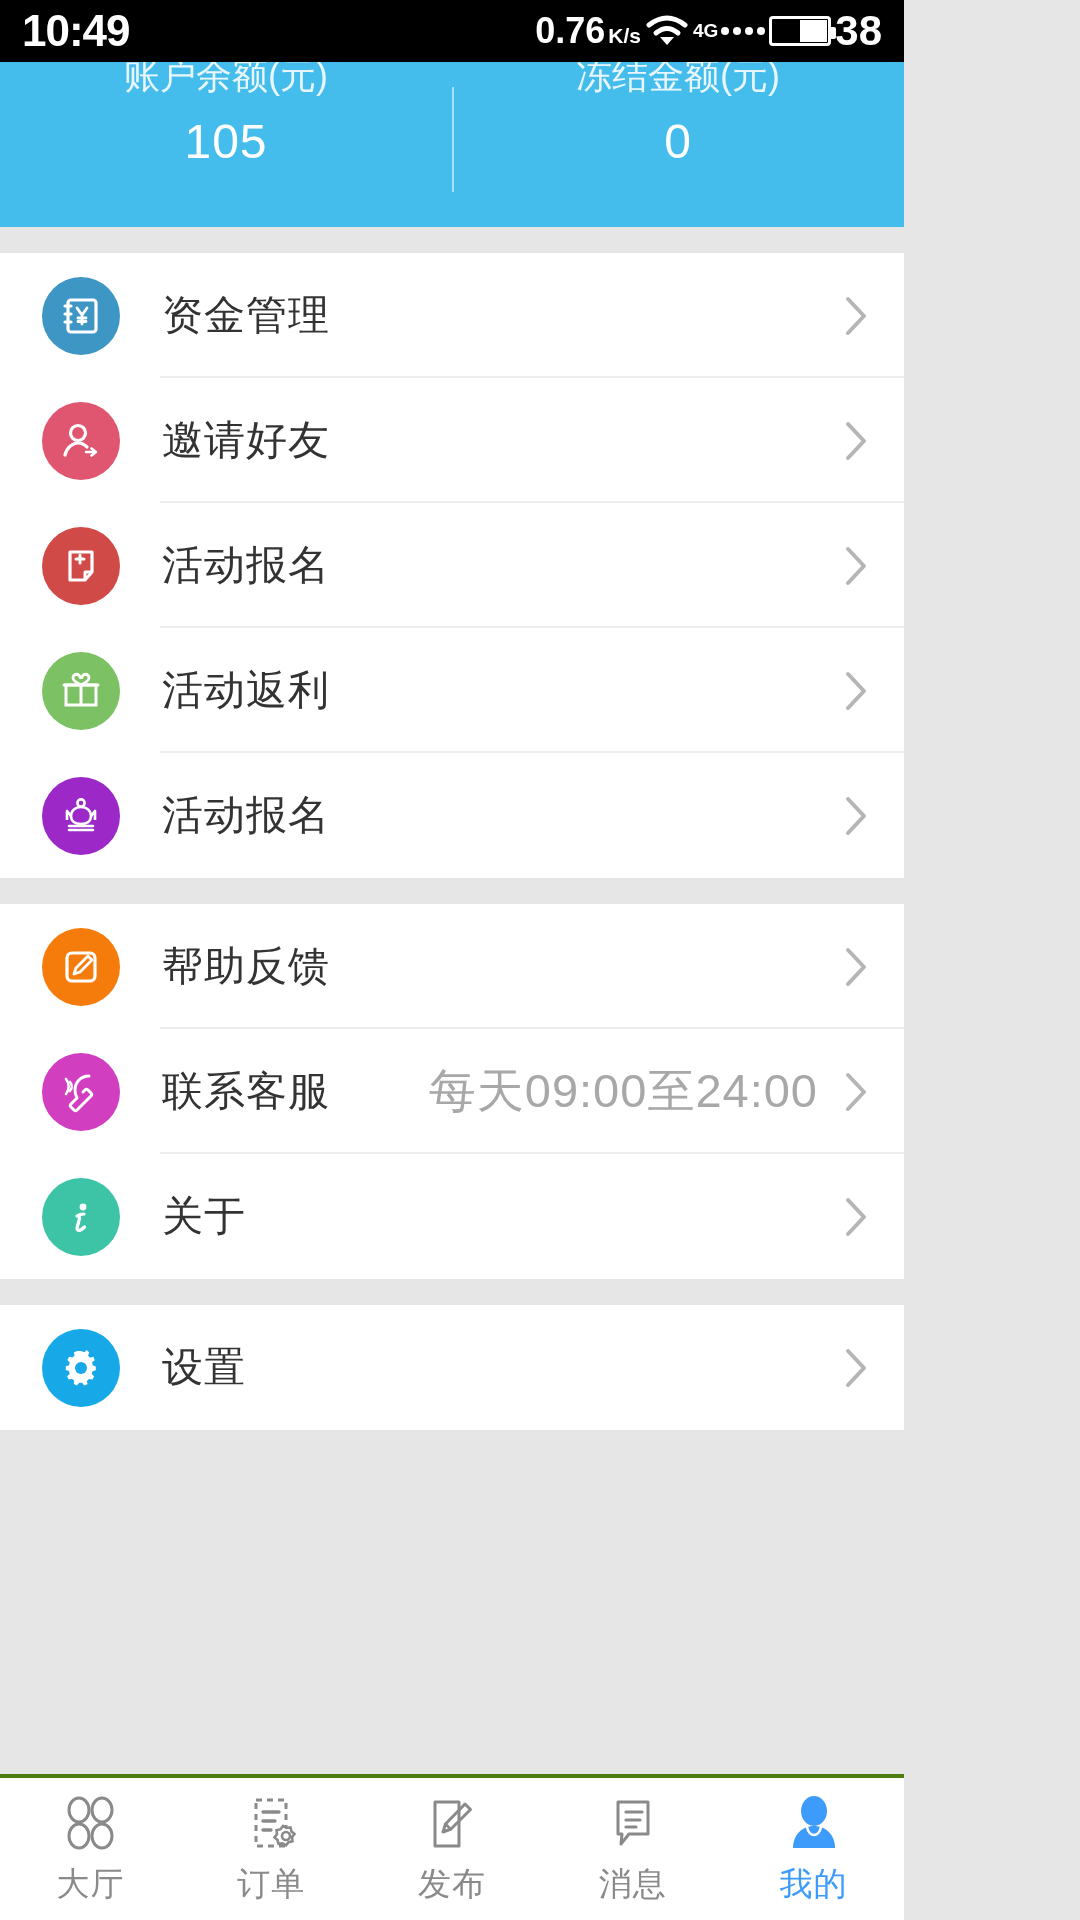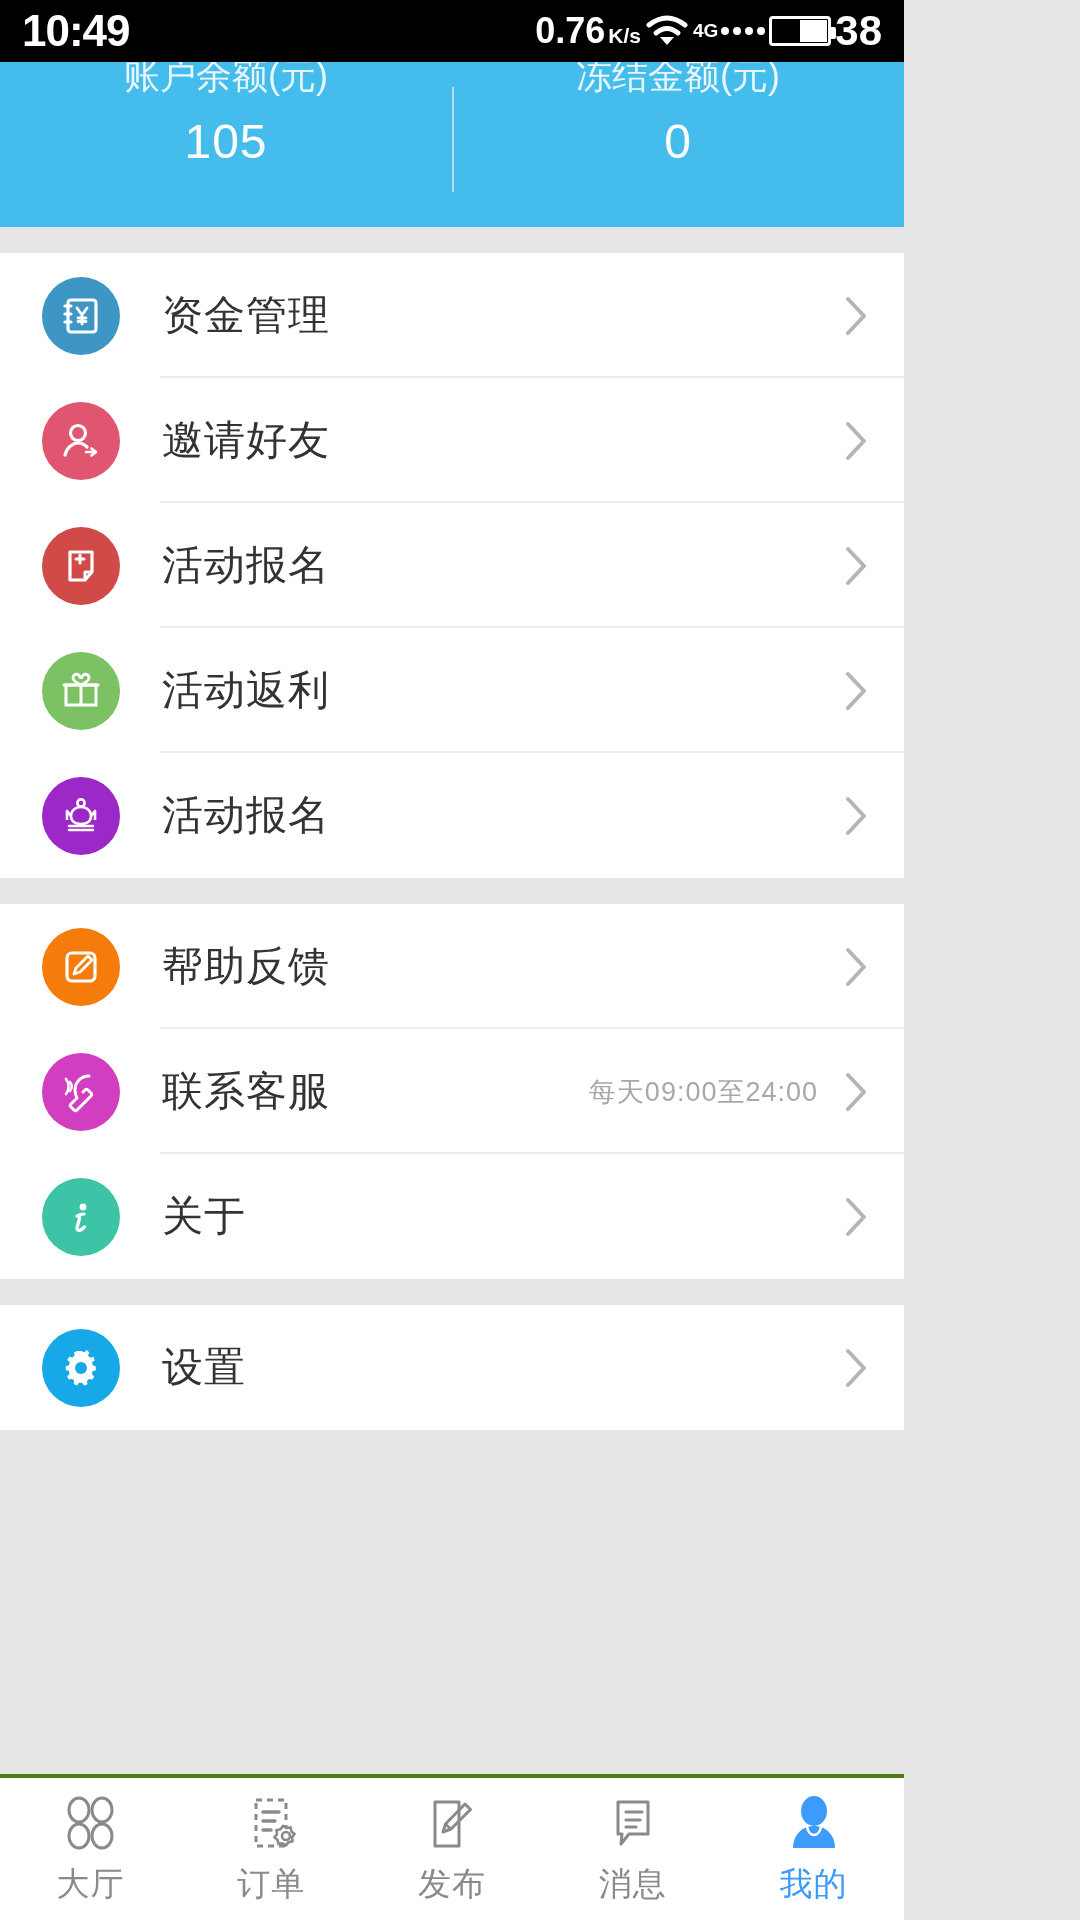--- a/index.html
+++ b/index.html
@@ -67,21 +67,21 @@
     width:78px; height:78px; border-radius:50%;
     display:flex; align-items:center; justify-content:center;
     flex:0 0 78px;
   }
   .ic svg { display:block; }
 
   .row-label {
     margin-left:42px; font-size:41px; color:#333; letter-spacing:1px;
   }
   .row-extra {
-    margin-left:auto; font-size:27px; color:#a8a8a8; letter-spacing:1px;
+    margin-left:auto; font-size:47px; color:#a8a8a8; letter-spacing:1px;
   }
   .chev {
     margin-left:26px; width:26px; height:44px; flex:0 0 26px;
   }
   .chev svg { display:block; }
 
   
   .filler { background:#e6e6e6; }
 
   

